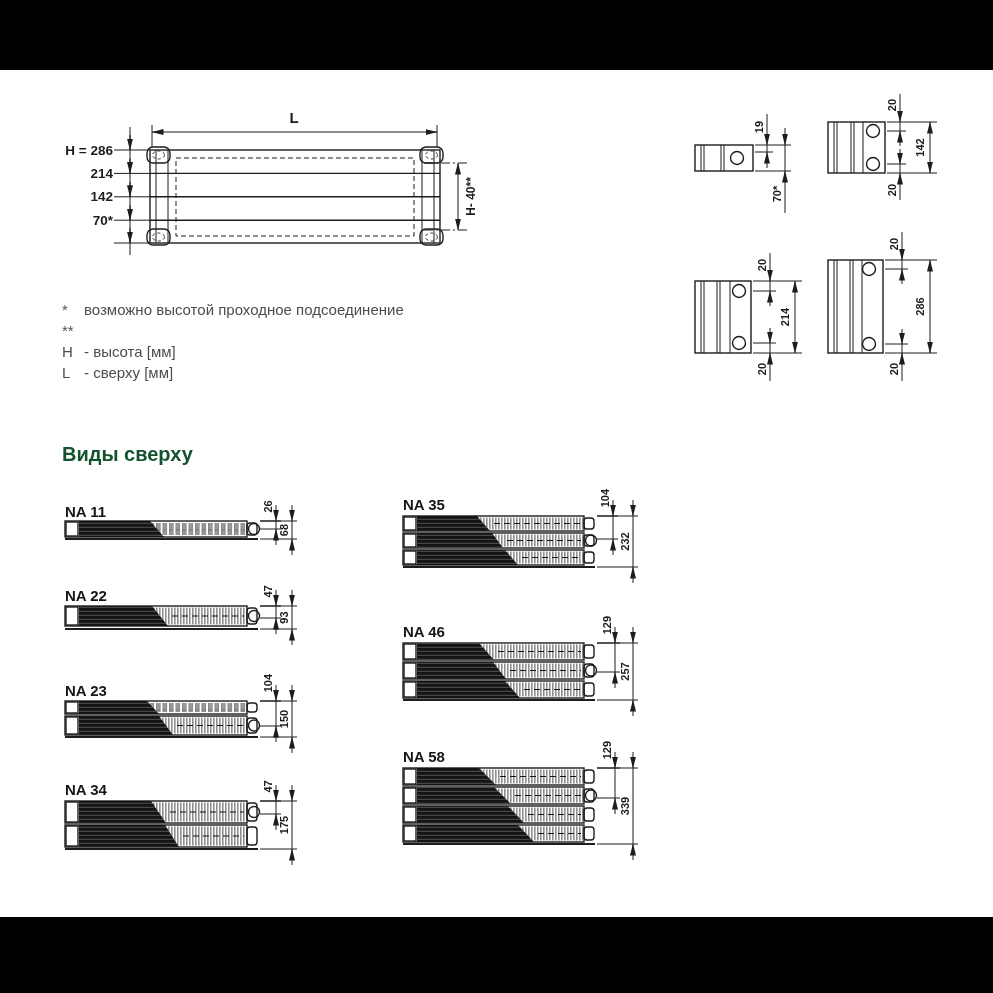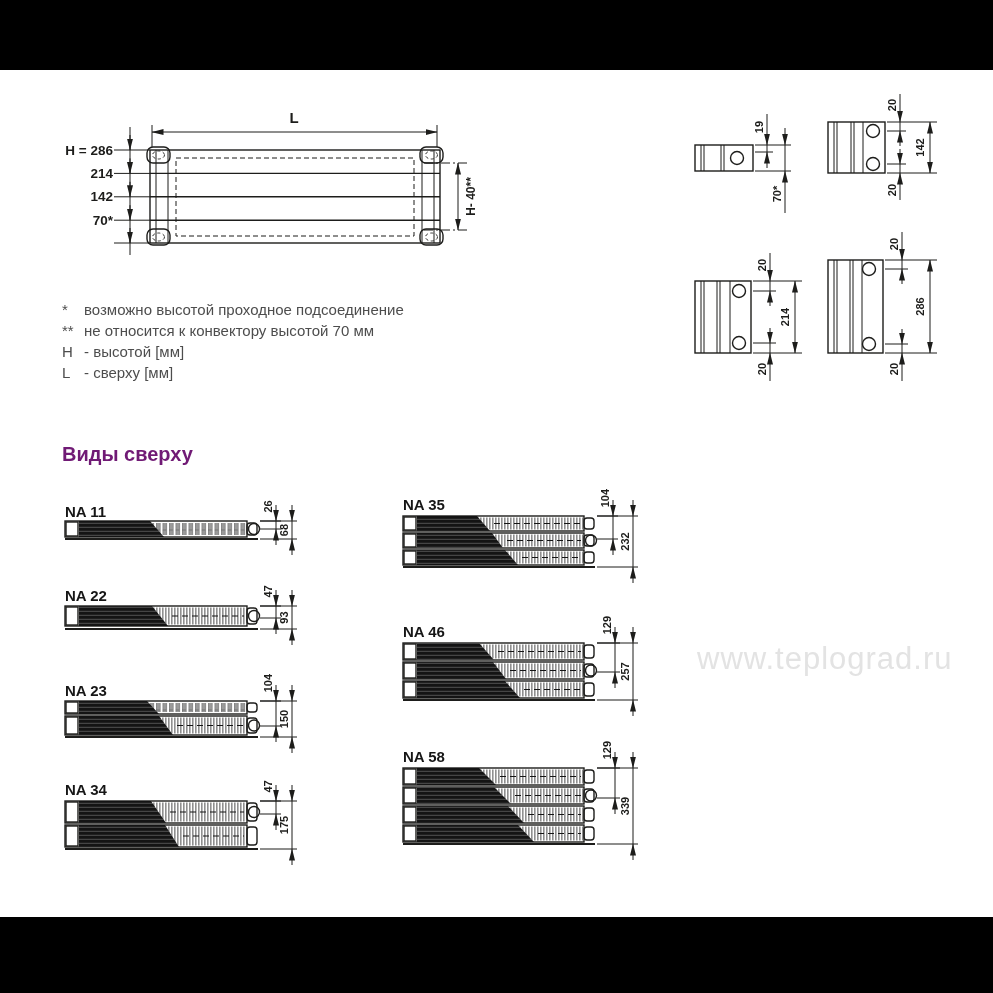--- a/index.html
+++ b/index.html
@@ -21,21 +21,21 @@
   
   text{font-family:"Liberation Sans",sans-serif;}
   .lbl{font-weight:bold;font-size:15px;fill:#1d1d1b;}
   .lbl2{font-weight:bold;font-size:13.5px;fill:#1d1d1b;}
   .dim{font-weight:bold;font-size:11px;fill:#1d1d1b;text-anchor:middle;dominant-baseline:middle;}
   .na-label{font-weight:bold;font-size:15px;fill:#161616;}
 
   .footnotes{position:absolute;left:62px;top:299px;font-size:15px;color:#4d4d4d;line-height:21px;}
   .footnotes .row{display:flex;}
   .footnotes .marker{width:22px;flex:0 0 22px;}
-  .heading{position:absolute;left:62px;top:443px;font-size:20px;font-weight:bold;color:#701a75;}
+  .heading{position:absolute;left:62px;top:443px;font-size:20px;font-weight:bold;color:#14532d;}
   .watermark{position:absolute;left:697px;top:641px;font-size:31px;color:#e3e3e3;letter-spacing:1px;}
 </style>
 </head>
 <body>
 
 <div class="canvas">
   <div class="bar top"></div>
   <div class="bar bottom"></div>
 
   <svg id="art" width="993" height="993" viewBox="0 0 993 993">
@@ -416,27 +416,25 @@
       </g>
   </svg>
 
   <div class="footnotes">
     <div class="row">
       <span class="marker">*</span>
       <span>возможно высотой проходное подсоединение</span>
     </div>
     <div class="row">
       <span class="marker">**</span>
-      <span>не относится к конвектору высотой 70 мм</span>
     </div>
     <div class="row">
       <span class="marker">H</span>
-      <span>- высотой [мм]</span>
+      <span>- высота [мм]</span>
     </div>
     <div class="row">
       <span class="marker">L</span>
       <span>- сверху [мм]</span>
     </div>
   </div>
 
   <div class="heading">Виды сверху</div>
-  <div class="watermark">www.teplograd.ru</div>
 </div>
 
 </body></html>

